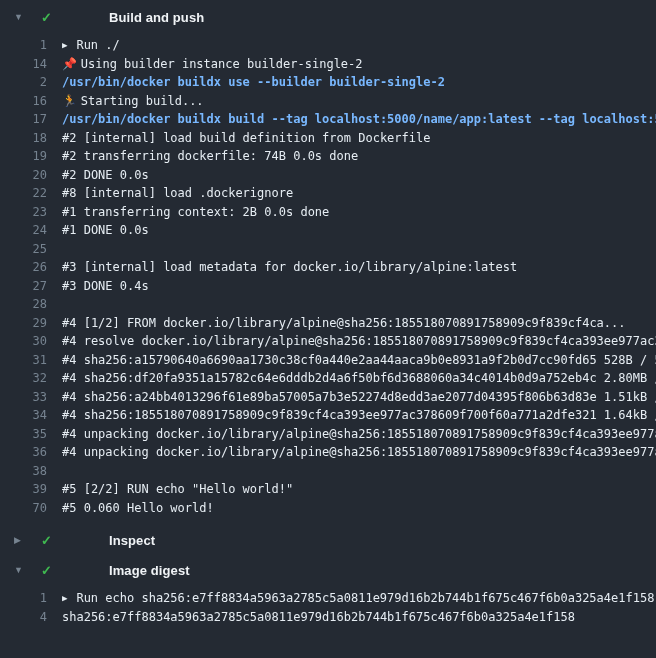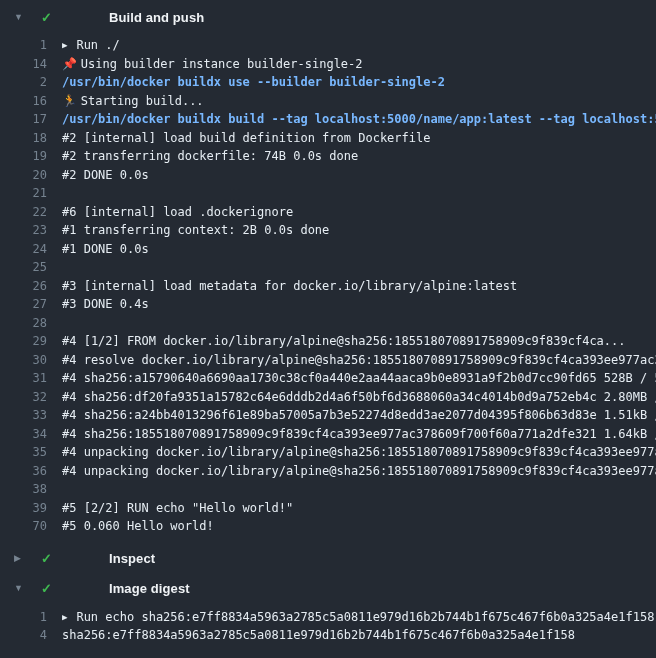--- a/index.html
+++ b/index.html
@@ -142,28 +142,24 @@
   <div class="line">
     <span class="num">19</span>
     <span class="content">#2 transferring dockerfile: 74B 0.0s done</span>
   </div>
 
   <div class="line">
     <span class="num">20</span>
     <span class="content">#2 DONE 0.0s</span>
   </div>
 
-  <div class="line">
-    <span class="num">21</span>
-    <span class="content"></span>
-  </div>
 
   <div class="line">
     <span class="num">22</span>
-    <span class="content">#6 [internal] load .dockerignore</span>
+    <span class="content">#8 [internal] load .dockerignore</span>
   </div>
 
   <div class="line">
     <span class="num">23</span>
     <span class="content">#1 transferring context: 2B 0.0s done</span>
   </div>
 
   <div class="line">
     <span class="num">24</span>
     <span class="content">#1 DONE 0.0s</span>

